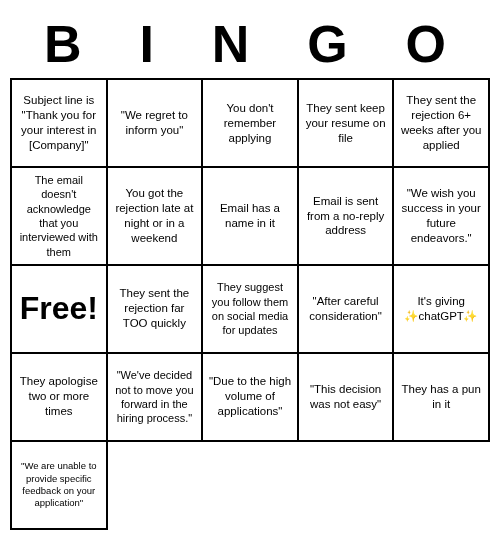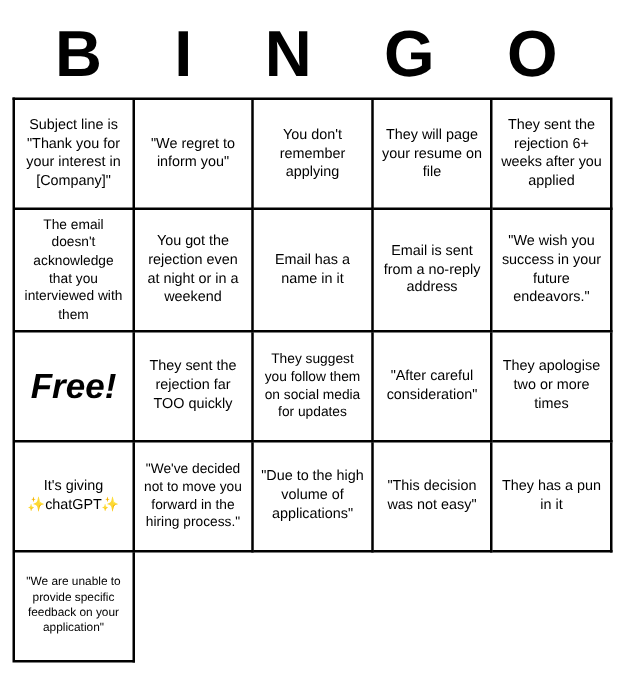--- a/index.html
+++ b/index.html
@@ -38,23 +38,22 @@
       min-height: 88px;
       display: flex;
       align-items: center;
       justify-content: center;
       text-align: center;
       font-size: 11.5px;
       line-height: 1.3;
       position: relative;
     }
     .bingo-cell.free {
-      font-size: 28px;
+      font-size: 32px;
       font-weight: bold;
-      font-style: italic;
     }
     .bingo-cell .cell-text {
       display: block;
     }
     .bingo-cell.small-text {
       font-size: 11px;
     }
     .bingo-cell.tiny-text {
       font-size: 9.5px;
     }
@@ -74,30 +73,30 @@
   <div class="bingo-cell">
         <span class="cell-text">Subject line is "Thank you for your interest in [Company]"</span>
       </div>
       <div class="bingo-cell">
         <span class="cell-text">"We regret to inform you"</span>
       </div>
       <div class="bingo-cell">
         <span class="cell-text">You don't remember applying</span>
       </div>
       <div class="bingo-cell">
-        <span class="cell-text">They will page your resume on file</span>
+        <span class="cell-text">They sent keep your resume on file</span>
       </div>
       <div class="bingo-cell">
         <span class="cell-text">They sent the rejection 6+ weeks after you applied</span>
       </div>
       <div class="bingo-cell small-text">
         <span class="cell-text">The email doesn't acknowledge that you interviewed with them</span>
       </div>
       <div class="bingo-cell">
-        <span class="cell-text">You got the rejection even at night or in a weekend</span>
+        <span class="cell-text">You got the rejection late at night or in a weekend</span>
       </div>
       <div class="bingo-cell">
         <span class="cell-text">Email has a name in it</span>
       </div>
       <div class="bingo-cell">
         <span class="cell-text">Email is sent from a no-reply address</span>
       </div>
       <div class="bingo-cell">
         <span class="cell-text">"We wish you success in your future endeavors."</span>
       </div>
@@ -105,24 +104,24 @@
       <div class="bingo-cell">
         <span class="cell-text">They sent the rejection far TOO quickly</span>
       </div>
       <div class="bingo-cell small-text">
         <span class="cell-text">They suggest you follow them on social media for updates</span>
       </div>
       <div class="bingo-cell">
         <span class="cell-text">"After careful consideration"</span>
       </div>
       <div class="bingo-cell">
-        <span class="cell-text">They apologise two or more times</span>
+        <span class="cell-text">It's giving ✨chatGPT✨</span>
       </div>
       <div class="bingo-cell">
-        <span class="cell-text">It's giving ✨chatGPT✨</span>
+        <span class="cell-text">They apologise two or more times</span>
       </div>
       <div class="bingo-cell small-text">
         <span class="cell-text">"We've decided not to move you forward in the hiring process."</span>
       </div>
       <div class="bingo-cell">
         <span class="cell-text">"Due to the high volume of applications"</span>
       </div>
       <div class="bingo-cell">
         <span class="cell-text">"This decision was not easy"</span>
       </div>

